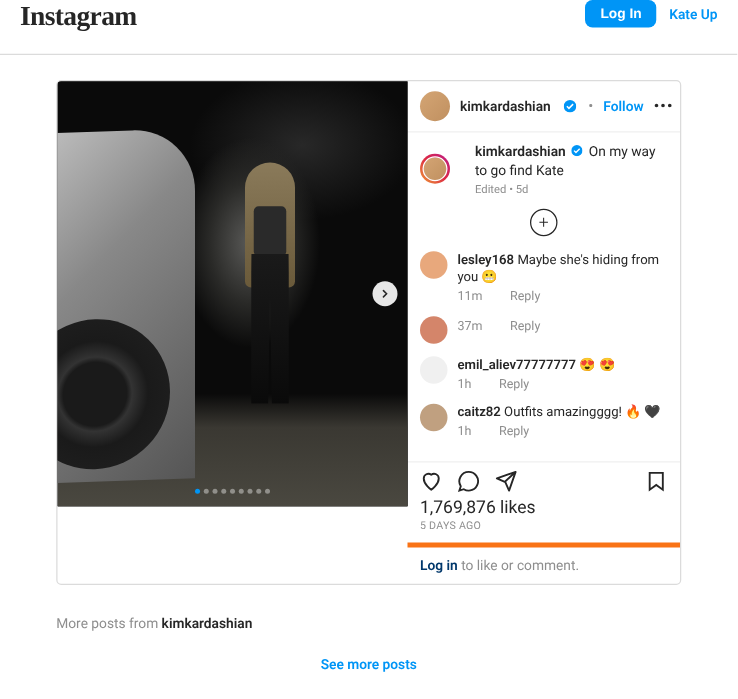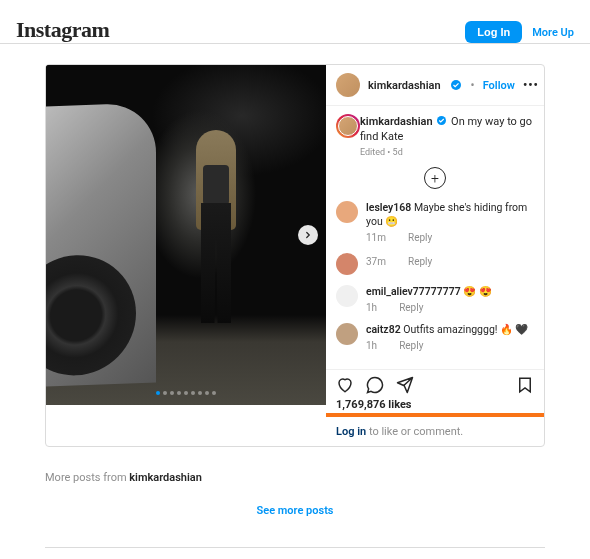--- a/index.html
+++ b/index.html
@@ -1,17 +1,17 @@
 <!DOCTYPE html>
 <html><head>
 <meta charset="utf-8">
 <style>
 * { margin: 0; padding: 0; box-sizing: border-box; }
 body { font-family: -apple-system, BlinkMacSystemFont, "Segoe UI", Roboto, Helvetica, Arial, sans-serif; font-size: 12px; color: #262626; background: #fff; width: 590px; }
-.header { height: 44px; border-bottom: 1px solid #dbdbdb; display: flex; align-items: flex-end; justify-content: space-between; padding: 0 16px; }
+.header { height: 44px; border-bottom: 1px solid #dbdbdb; display: flex; align-items: flex-start; justify-content: space-between; padding: 0 16px; }
 .logo { font-family: 'Brush Script MT', cursive; font-size: 22px; font-weight: bold; letter-spacing: -0.5px; }
 .header-right { display: flex; align-items: center; gap: 10px; }
 .btn-login { background: #0095f6; color: #fff; border: none; border-radius: 6px; padding: 5px 12px; font-size: 11px; font-weight: 600; cursor: pointer; }
 .btn-signup { color: #0095f6; font-size: 11px; font-weight: 600; cursor: pointer; }
 .post-container { display: flex; width: 500px; margin: 20px auto 0; border: 1px solid #dbdbdb; border-radius: 4px; overflow: hidden; background: #fff; }
 .post-image { width: 280px; height: 340px; background: #0a0a0a; position: relative; flex-shrink: 0; }
 .night-scene { position: absolute; inset: 0; background: radial-gradient(ellipse 80px 120px at 55% 38%, #5a5a58 0%, #2a2a28 40%, transparent 70%), radial-gradient(ellipse 150px 100px at 70% 15%, #282828 0%, transparent 60%), #0a0a0a; }
 .car { position: absolute; left: -30px; top: 40px; width: 140px; height: 280px; background: linear-gradient(135deg, #c5c5c5 0%, #888 40%, #555 100%); border-radius: 0 50px 0 0; transform: skewY(-2deg); }
 .wheel { position: absolute; left: 0px; bottom: 10px; width: 120px; height: 120px; background: radial-gradient(circle, #1a1a1a 30%, #333 35%, #1a1a1a 50%, #222 100%); border-radius: 50%; }
 .figure { position: absolute; left: 145px; top: 70px; width: 50px; height: 200px; }
@@ -26,48 +26,48 @@
 .post-sidebar { flex: 1; display: flex; flex-direction: column; min-width: 0; }
 .post-header { display: flex; align-items: center; padding: 8px 10px; border-bottom: 1px solid #efefef; gap: 8px; }
 .avatar { width: 24px; height: 24px; border-radius: 50%; background: linear-gradient(135deg, #d4a574, #c09060); flex-shrink: 0; }
 .avatar.ring { padding: 2px; background: linear-gradient(45deg, #f09433, #e6683c, #dc2743, #cc2366, #bc1888); }
 .avatar.ring > div { width: 100%; height: 100%; border-radius: 50%; background: linear-gradient(135deg, #d4a574, #c09060); border: 1.5px solid #fff; }
 .username { font-size: 11px; font-weight: 600; }
 .verified { display: inline-flex; color: #0095f6; margin: 0 2px; }
 .follow-link { color: #0095f6; font-size: 11px; font-weight: 600; cursor: pointer; }
 .dots-menu { margin-left: auto; cursor: pointer; letter-spacing: 1px; font-weight: bold; font-size: 12px; }
 .post-body { flex: 1; overflow: hidden; padding: 8px 10px; }
-.caption-row { display: flex; gap: 0; margin-bottom: 4px; }
+.caption-row { display: flex; gap: 20px; margin-bottom: 4px; align-items: center; }
 .caption-text { font-size: 11px; line-height: 1.4; }
 .meta { color: #8e8e8e; font-size: 9px; margin-top: 2px; }
 .plus-circle { width: 22px; height: 22px; border: 1.5px solid #262626; border-radius: 50%; display: flex; align-items: center; justify-content: center; margin: 10px auto 12px; cursor: pointer; font-size: 14px; font-weight: 300; }
 .comment { display: flex; gap: 8px; margin-bottom: 10px; }
 .comment .avatar { width: 22px; height: 22px; }
 .c-user { font-weight: 600; }
 .c-text { font-size: 10.5px; line-height: 1.35; word-wrap: break-word; }
 .c-meta { color: #8e8e8e; font-size: 10px; margin-top: 3px; display: flex; gap: 22px; }
 .actions { border-top: 1px solid #efefef; padding: 6px 10px 4px; display: flex; align-items: center; gap: 12px; }
 .actions svg { cursor: pointer; }
 .save-icon { margin-left: auto; }
-.likes-row { padding: 0 10px 2px; font-size: 11px; font-weight: 700; }
+.likes-row { padding: 0 10px 2px; font-size: 14px; font-weight: 400; }
 .time-row { padding: 0 10px 8px; font-size: 8.5px; color: #8e8e8e; text-transform: uppercase; letter-spacing: 0.2px; }
 .login-prompt { border-top: 4px solid #f97316; padding: 8px 10px; font-size: 11px; color: #8e8e8e; }
 .login-prompt a { color: #00376b; font-weight: 600; cursor: pointer; }
 .more-posts { width: 500px; margin: 24px auto 0; font-size: 11px; color: #8e8e8e; }
 .more-posts b { color: #262626; font-weight: 600; }
 .see-more { text-align: center; padding: 20px 0 30px; color: #0095f6; font-size: 11px; font-weight: 600; cursor: pointer; border-bottom: 1px solid #dbdbdb; width: 500px; margin: 0 auto; }
 </style>
 </head>
 <body>
 
 <div class="header">
   <div class="logo">Instagram</div>
   <div class="header-right">
     <button class="btn-login">Log In</button>
-    <span class="btn-signup">More Up</span>
+    <span class="btn-signup">Kate Up</span>
   </div>
 </div>
 
 <div class="post-container">
   <div class="post-image">
     <div class="night-scene">
       <div class="ground"></div>
       <div class="car">
           <div class="wheel"></div>
         </div>
@@ -194,20 +194,21 @@
           <path d="M12 2a10 10 0 0 0-8.5 15.3L2 22l4.7-1.5A10 10 0 1 0 12 2z" stroke="#262626" stroke-width="2" fill="none"></path>
         </svg>
       <svg width="18" height="18" viewBox="0 0 24 24">
           <path d="M22 2L10 13M22 2l-7 20-4-9-9-4 20-7z" stroke="#262626" stroke-width="2" fill="none" stroke-linejoin="round"></path>
         </svg>
       <svg class="save-icon" width="18" height="18" viewBox="0 0 24 24">
           <path d="M5 3h14v18l-7-5-7 5V3z" stroke="#262626" stroke-width="2" fill="none"></path>
         </svg>
     </div>
     <div class="likes-row">1,769,876 likes</div>
+    <div class="time-row">5 days ago</div>
     <div class="login-prompt">
       <a>Log in</a><span> to like or comment.</span>
     </div>
   </div>
 </div>
 
 <div class="more-posts">
   <span>More posts from </span><b>kimkardashian</b>
 </div>
 <div class="see-more">See more posts</div>

